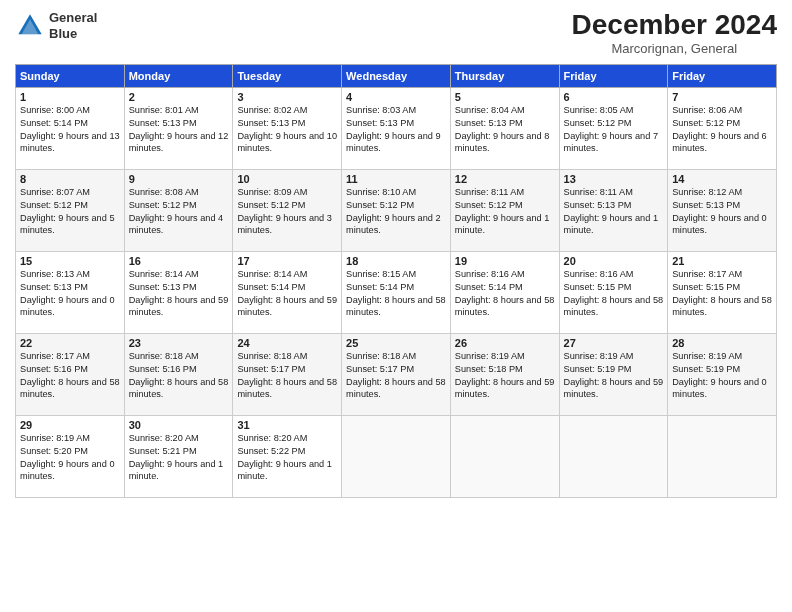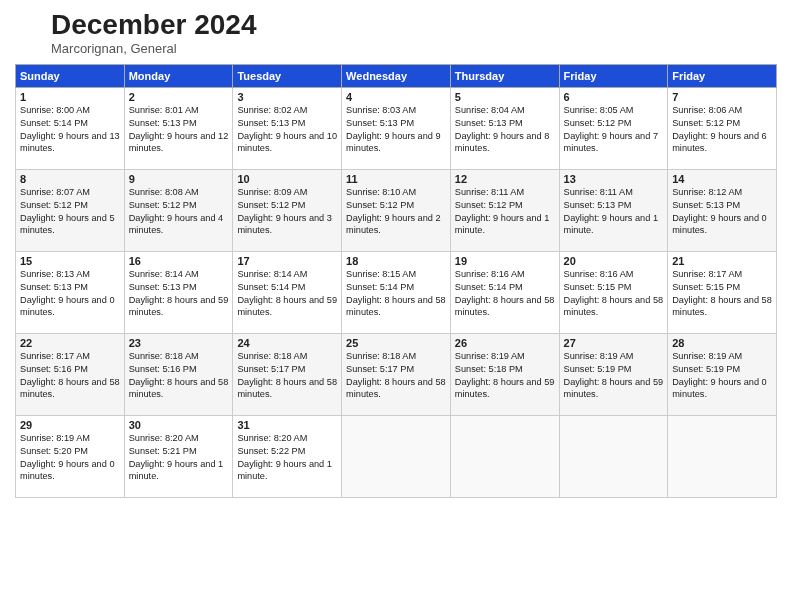--- a/index.html
+++ b/index.html
@@ -31,21 +31,21 @@
       font-size: 13px;
       font-weight: bold;
       color: #333;
       line-height: 1.2;
     }
     .logo-icon {
       width: 30px;
       height: 30px;
     }
     .title-block {
-      text-align: left;
+      text-align: center;
       margin-left: 36px;
     }
     .month-title {
       font-size: 28px;
       font-weight: bold;
       color: #222;
       line-height: 1.1;
     }
     .location {
       font-size: 13px;
@@ -88,20 +88,30 @@
     }
     td.empty {
       background: #f9f9f9;
     }
   </style>
 </head>
 <body>
 
 <div class="page">
   <div class="header">
+    <div class="logo">
+      <svg class="logo-icon" viewBox="0 0 36 36">
+        <polygon points="18,4 32,28 4,28" fill="#1a6fba"></polygon>
+        <polygon points="18,10 28,28 8,28" fill="#fff" opacity="0.3"></polygon>
+      </svg>
+      <div class="logo-text">
+        <div>General</div>
+        <div>Blue</div>
+      </div>
+    </div>
     <div class="title-block">
       <div class="month-title">December 2024</div>
       <div class="location">Marcorignan, General</div>
     </div>
   </div>
 
   <table>
     <thead>
       <tr>
         <th>Sunday</th>

